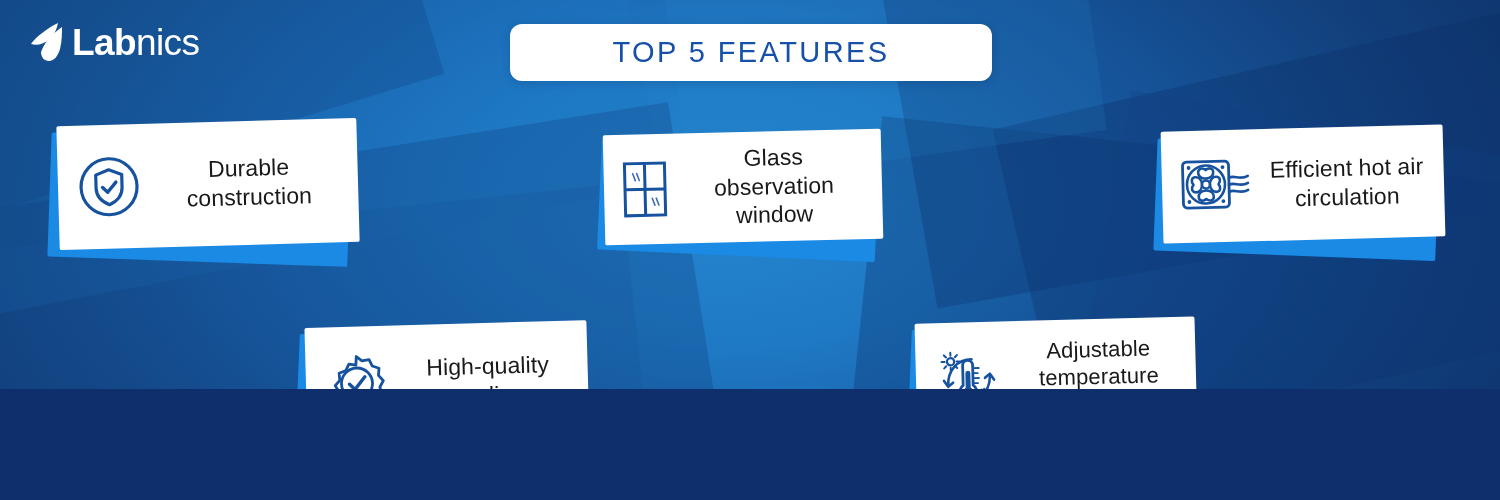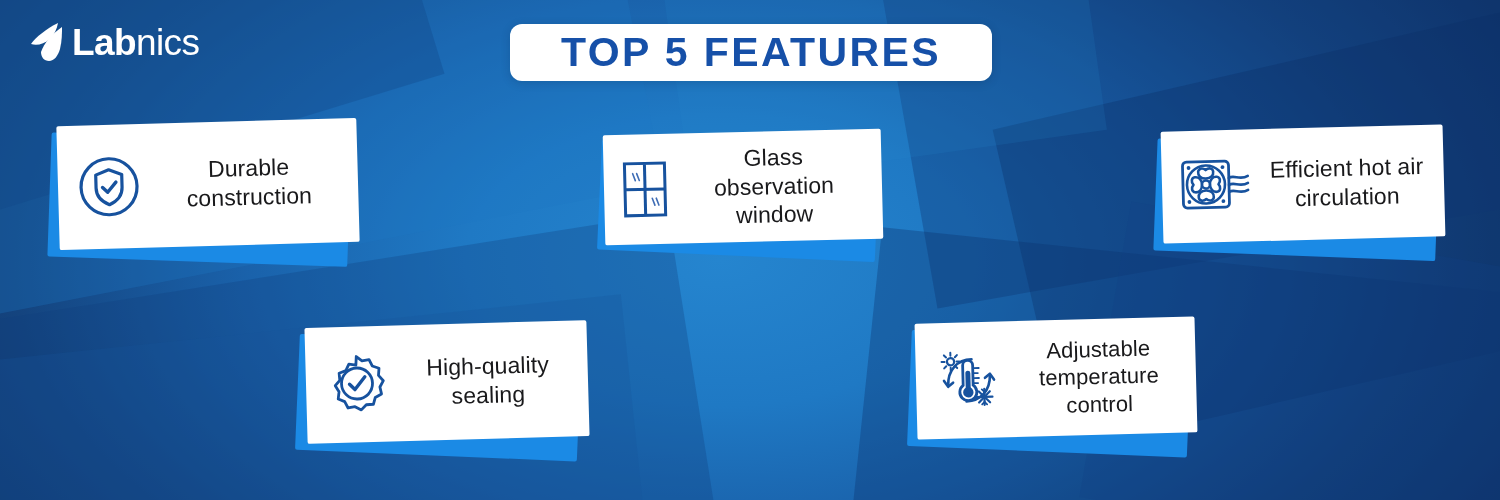--- a/index.html
+++ b/index.html
@@ -2,21 +2,21 @@
 <html><head>
 <meta charset="utf-8">
 <style>
   html,body{margin:0;padding:0;}
   body{
     width:1500px;height:500px;overflow:hidden;
     font-family:"Liberation Sans", sans-serif;
     background:#0e2f6b;
   }
   .stage{
-    position:relative;width:1500px;height:500px;overflow:hidden;
+    position:relative;width:1500px;height:389px;overflow:hidden;
     background:
       radial-gradient(ellipse 980px 560px at 48% 52%, #2585cf 0%, #1f79c4 26%, #1a62ab 48%, #14447f 72%, #10356a 88%, #0d2c5c 100%);
   }
   
   .facet{position:absolute;pointer-events:none;}
   .f1{top:-60px;left:-120px;width:760px;height:320px;background:rgba(30,120,195,.30);
       transform:rotate(-11deg);}
   .f2{top:-90px;left:-200px;width:620px;height:260px;background:rgba(18,70,135,.34);
       transform:rotate(-17deg);}
   .f3{bottom:-120px;left:-180px;width:880px;height:340px;background:rgba(16,62,125,.30);
@@ -43,21 +43,21 @@
   .logo-text .l{font-weight:400;}
 
   
   .title-pill{
     position:absolute;left:510px;top:24px;width:482px;height:57px;
     background:#ffffff;border-radius:12px;
     display:flex;align-items:center;justify-content:center;z-index:6;
     box-shadow:0 2px 10px rgba(4,25,60,.18);
   }
   .title-text{
-    color:#1650a8;font-size:41px;font-weight:700;letter-spacing:2.4px;
+    color:#1650a8;font-size:29px;font-weight:400;letter-spacing:2.4px;
     line-height:1;white-space:nowrap;
   }
 
   
   .card{position:absolute;z-index:4;}
   .card .shadowcard{
     position:absolute;left:0;top:0;width:100%;height:100%;
     background:#1b8ae5;border-radius:2px;
   }
   .card .sheet{

